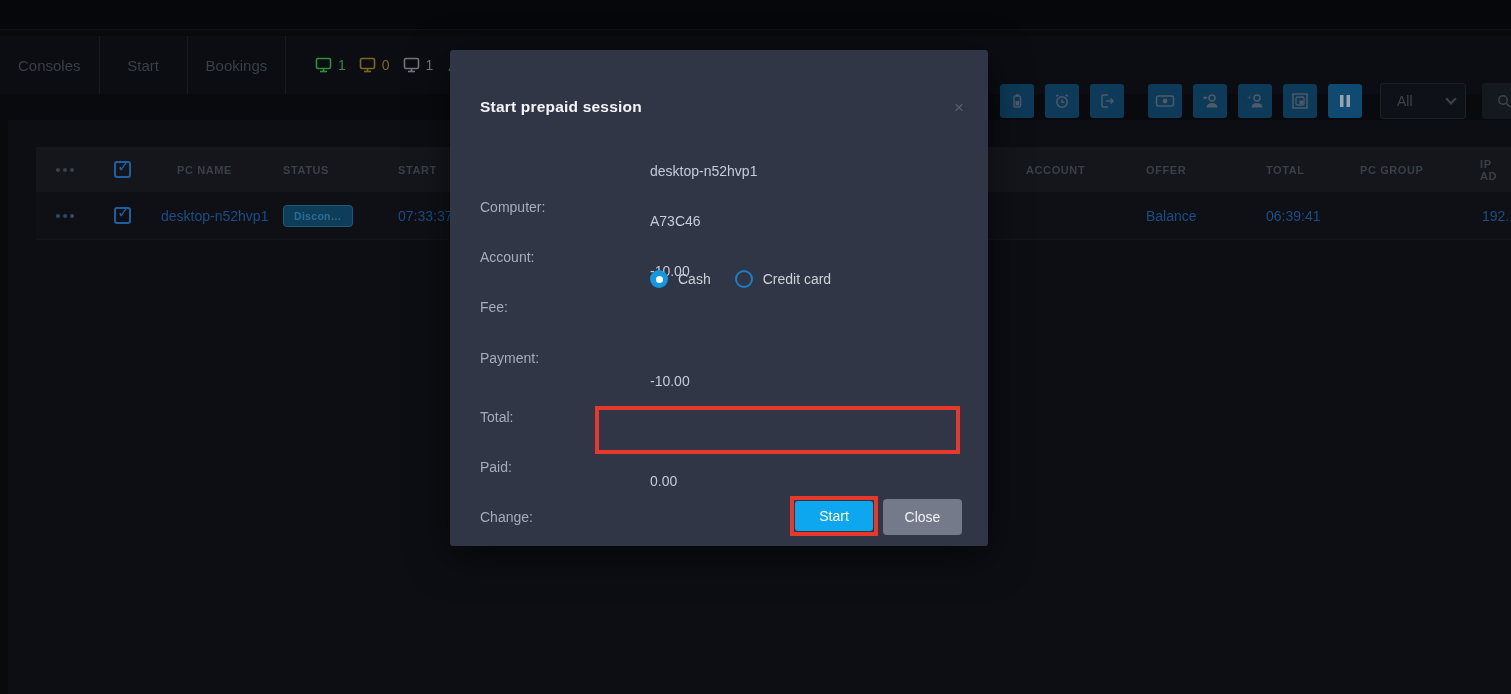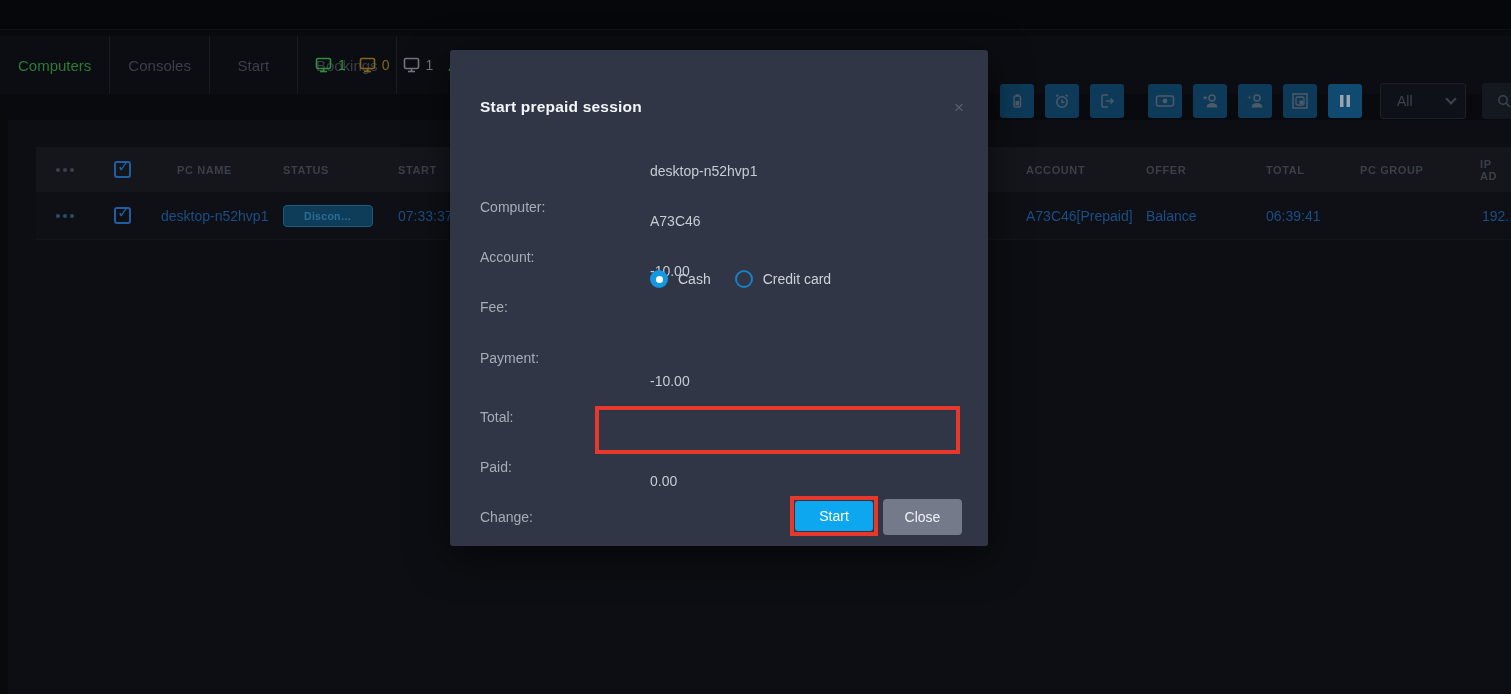--- a/index.html
+++ b/index.html
@@ -40,21 +40,21 @@
   .trow  { position:absolute; left:36px; top:192px; width:1475px; height:48px; background:#0e1015; border-bottom:1px solid #13151b; }
   .cell { position:absolute; top:0; height:100%; display:flex; align-items:center; }
   .hcell { font-size:11px; font-weight:bold; letter-spacing:.6px; color:#3b3f48; }
   .vcell { font-size:14px; color:#1b4e86; }
   .dots { display:flex; gap:3px; cursor:pointer; }
   .dots i { width:4px; height:4px; border-radius:50%; background:#3a424c; }
   .trow .dots i { background:#2d4b6b; }
   .checkbox { width:17px; height:17px; border:2px solid #1f5ea0; border-radius:3px; position:relative; cursor:pointer; }
   .checkbox span { position:absolute; left:1px; top:-6px; color:#1f5ea0; font-size:16px; font-weight:bold; }
   .badge { background:#0d3d58; border:1px solid #1b5b80; border-radius:4px; color:#2c6d94;
-           font-size:10.5px; font-weight:bold; padding:4px 20px; letter-spacing:.3px; }
+           font-size:10.5px; font-weight:bold; padding:4px 10px; letter-spacing:.3px; }
 
   
   .modal { position:absolute; left:450px; top:50px; width:538px; height:496px; background:#303645;
            border-radius:3px; box-shadow:0 10px 40px rgba(0,0,0,.55); z-index:10; }
   .modal-title { position:absolute; left:30px; top:48px; font-size:15.5px; font-weight:bold; color:#f3f5f9; letter-spacing:.2px; }
   .modal-close { position:absolute; right:20px; top:44px; color:#595f70; font-size:17px; cursor:pointer; padding:4px; }
   .mlabel { position:absolute; left:30px; font-size:14px; color:#a6acb8;margin-top:36px; }
   .mvalue { position:absolute; left:200px; font-size:14px; color:#c6cbd5; }
 
   .radios { position:absolute; left:200px; top:220px; display:flex; align-items:flex-end; gap:24px; }
@@ -84,21 +84,20 @@
 </style>
 </head>
 <body>
 
 <div id="app">
 
   <div class="topbar"></div>
 
   <div class="navbar">
     <div class="tabs">
-      <div class="tab active">Computers</div>
       <div class="tab">Consoles</div>
       <div class="tab">Start</div>
       <div class="tab">Bookings</div>
     </div>
 
     <div class="status-group">
       <div class="counter c-green">
         <svg width="20" height="16" viewBox="0 0 20 16">
           <rect x="1.5" y="1.5" width="14" height="10" rx="1.5" fill="none" stroke="currentColor" stroke-width="1.6"></rect>
           <line x1="5" y1="14.5" x2="12" y2="14.5" stroke="currentColor" stroke-width="1.6"></line>
@@ -235,21 +234,20 @@
     <div class="cell" style="left:78px">
         <div class="checkbox">
           <span>✓</span>
         </div>
       </div>
     <div class="cell vcell" style="left:125px">desktop-n52hvp1</div>
     <div class="cell" style="left:247px">
       <span class="badge">Discon…</span>
     </div>
     <div class="cell vcell" style="left:362px">07:33:37</div>
-    <div class="cell vcell" style="left:990px">A73C46[Prepaid]</div>
     <div class="cell vcell" style="left:1110px">Balance</div>
     <div class="cell vcell" style="left:1230px">06:39:41</div>
     <div class="cell vcell" style="left:1446px">192.16</div>
   </div>
 
   <div class="modal">
     <div class="modal-title">Start prepaid session</div>
     <div class="modal-close">×</div>
 
     <div class="mlabel" style="top:113px">Computer:</div>

